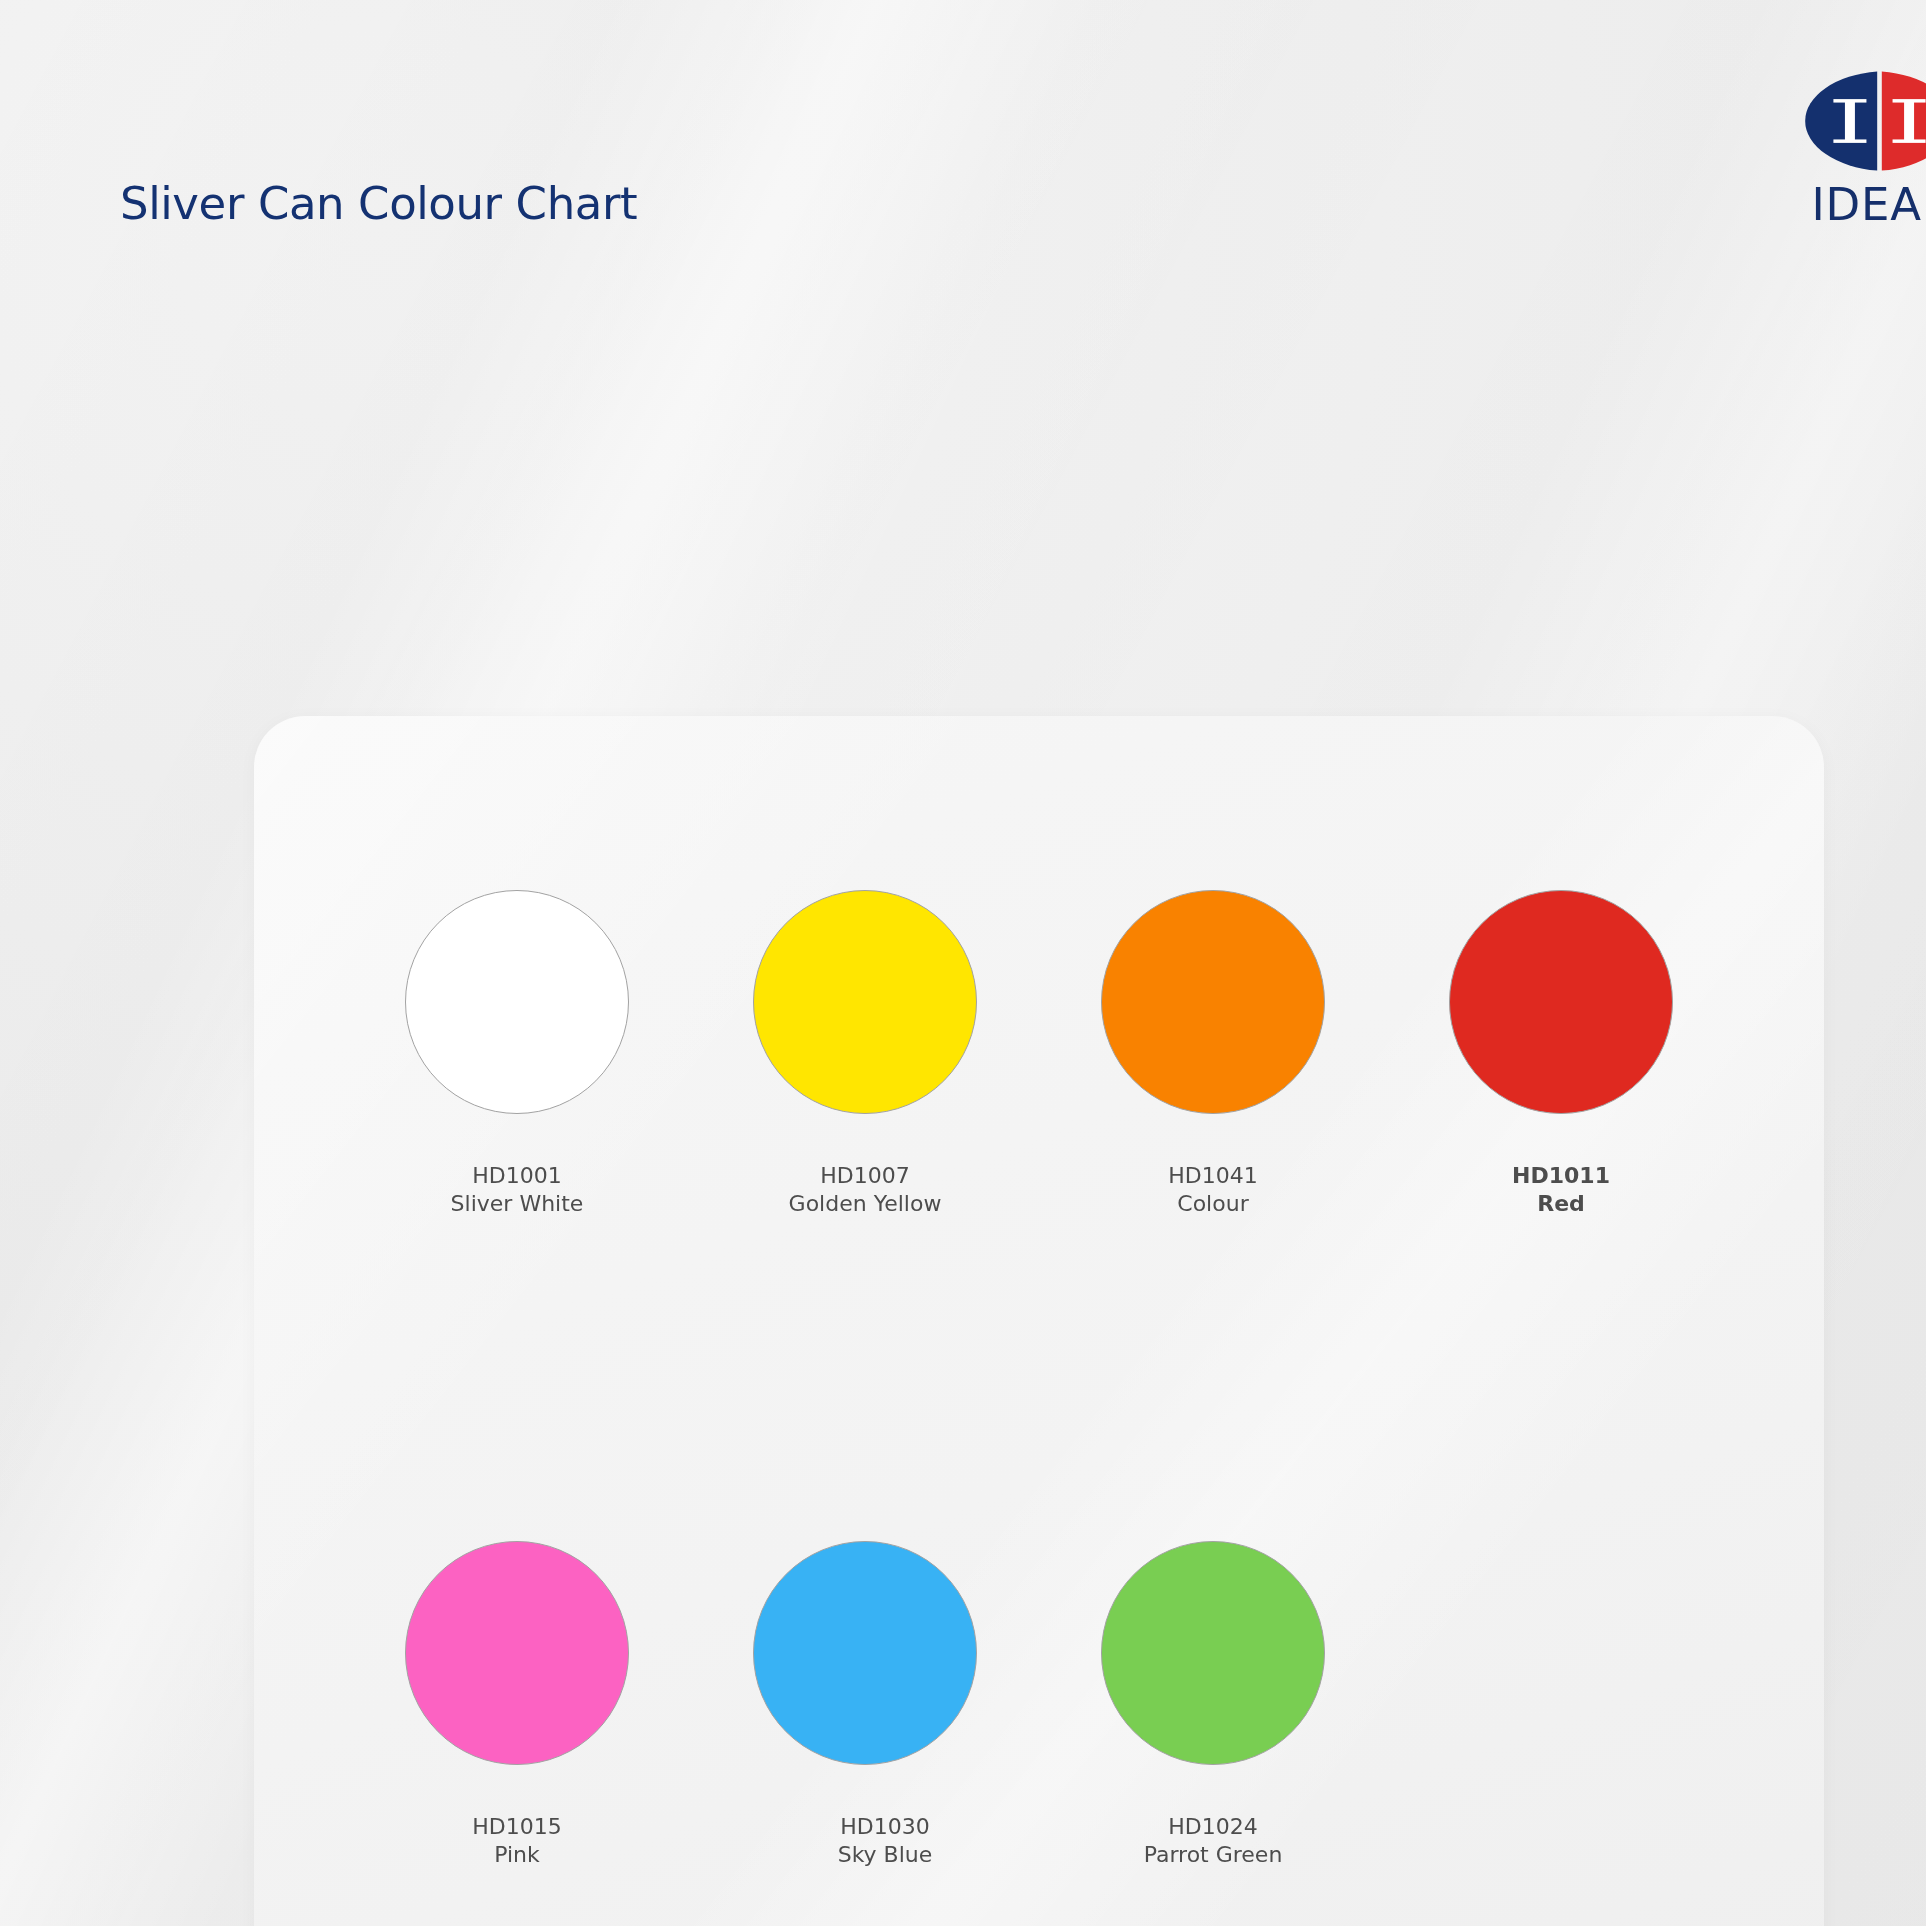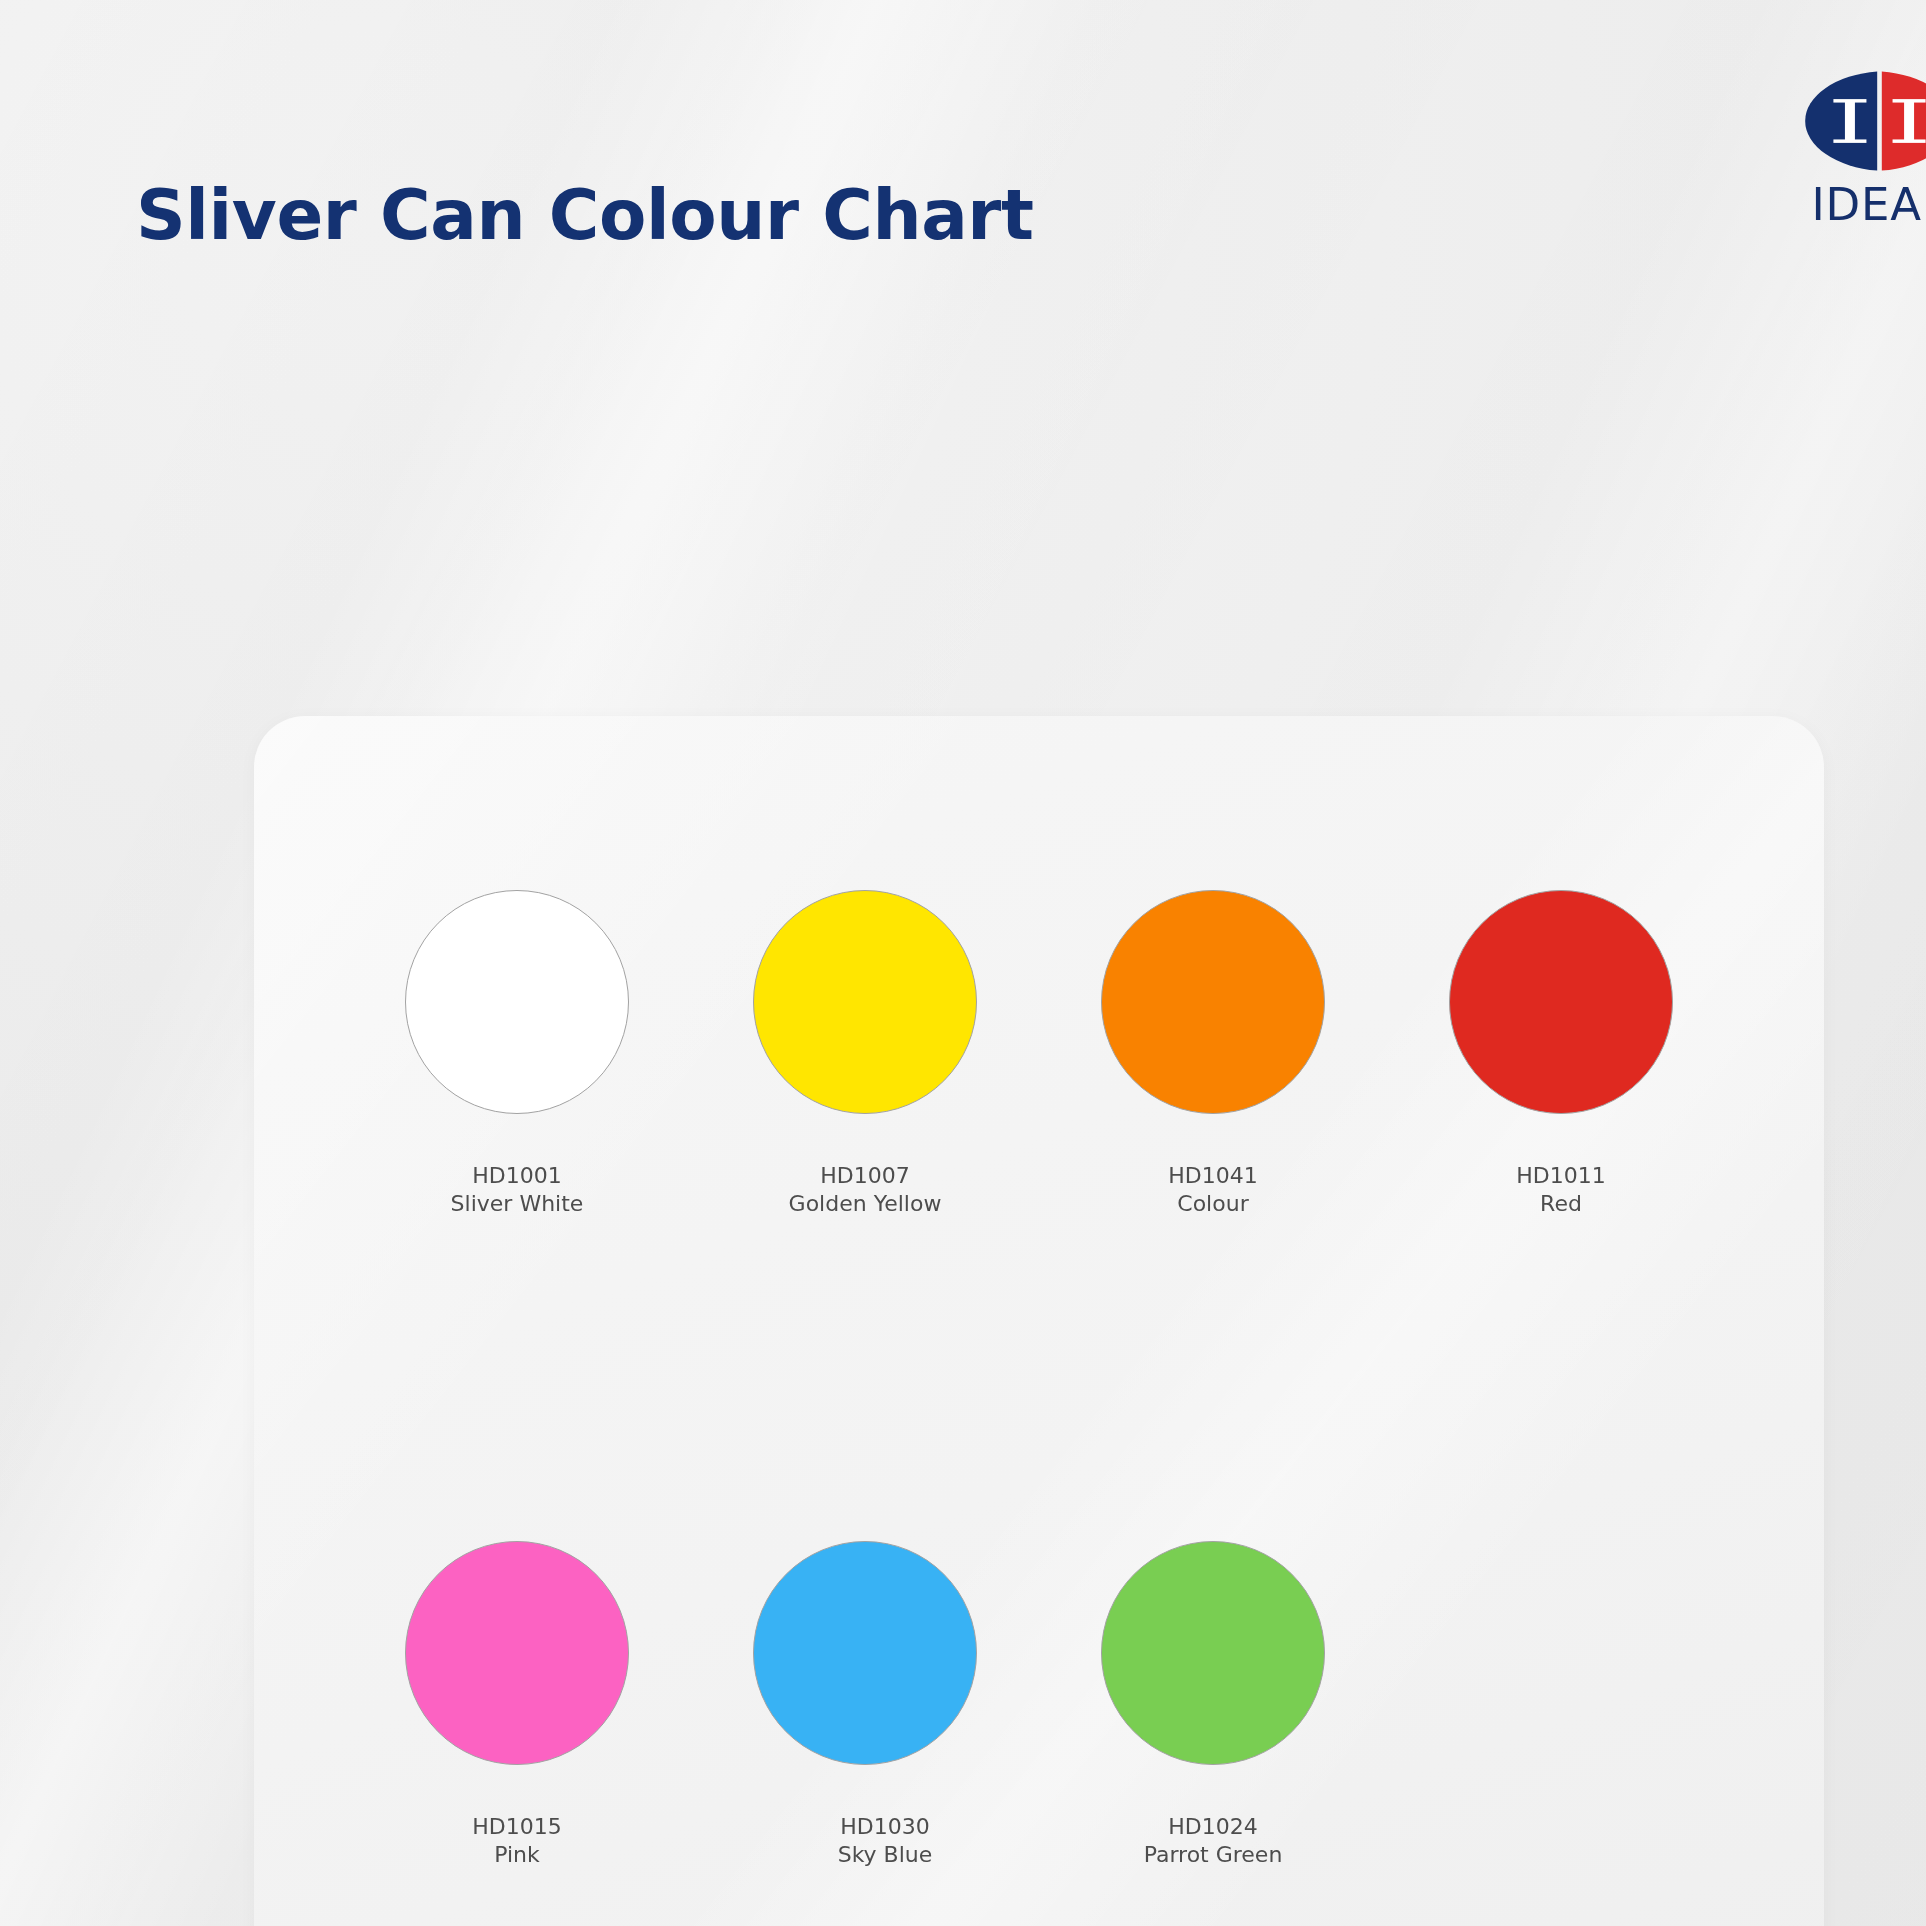--- a/index.html
+++ b/index.html
@@ -44,25 +44,25 @@
   
   .header {
     position: absolute;
     top: 0; left: 0;
     width: 2080px;
     height: 293px;
   }
 
   .page-title {
     position: absolute;
-    left: 136px;
+    left: 120px;
     top: 181px;
-    font-size: 69px;
+    font-size: 45px;
     line-height: 1;
-    font-weight: 700;
+    font-weight: 400;
     color: #143272;
     letter-spacing: -0.4px;
     white-space: nowrap;
   }
 
   
   .logo {
     position: absolute;
     right: 110px;
     top: 69px;
@@ -205,21 +205,21 @@
     <div class="swatch-cell">
       <div class="swatch-disc bordered" style="background-color: rgb(249, 130, 0);"></div>
       <div class="swatch-labels" style="color: rgb(77, 77, 77); text-align: center;">
         <span class="swatch-code">HD1041</span>
         <span class="swatch-name">Colour</span>
       </div>
     </div>
 
     <div class="swatch-cell">
       <div class="swatch-disc bordered" style="background-color: rgb(223, 41, 32);"></div>
-      <div class="swatch-labels" style="color: rgb(77, 77, 77);">
+      <div class="swatch-labels" style="color: rgb(77, 77, 77); font-weight: bold;">
         <span class="swatch-code">HD1011</span>
         <span class="swatch-name">Red</span>
       </div>
     </div>
 
     <div class="swatch-cell">
       <div class="swatch-disc bordered" style="background-color: rgb(252, 98, 194);"></div>
       <div class="swatch-labels" style="color: rgb(77, 77, 77);">
         <span class="swatch-code">HD1015</span>
         <span class="swatch-name">Pink</span>

